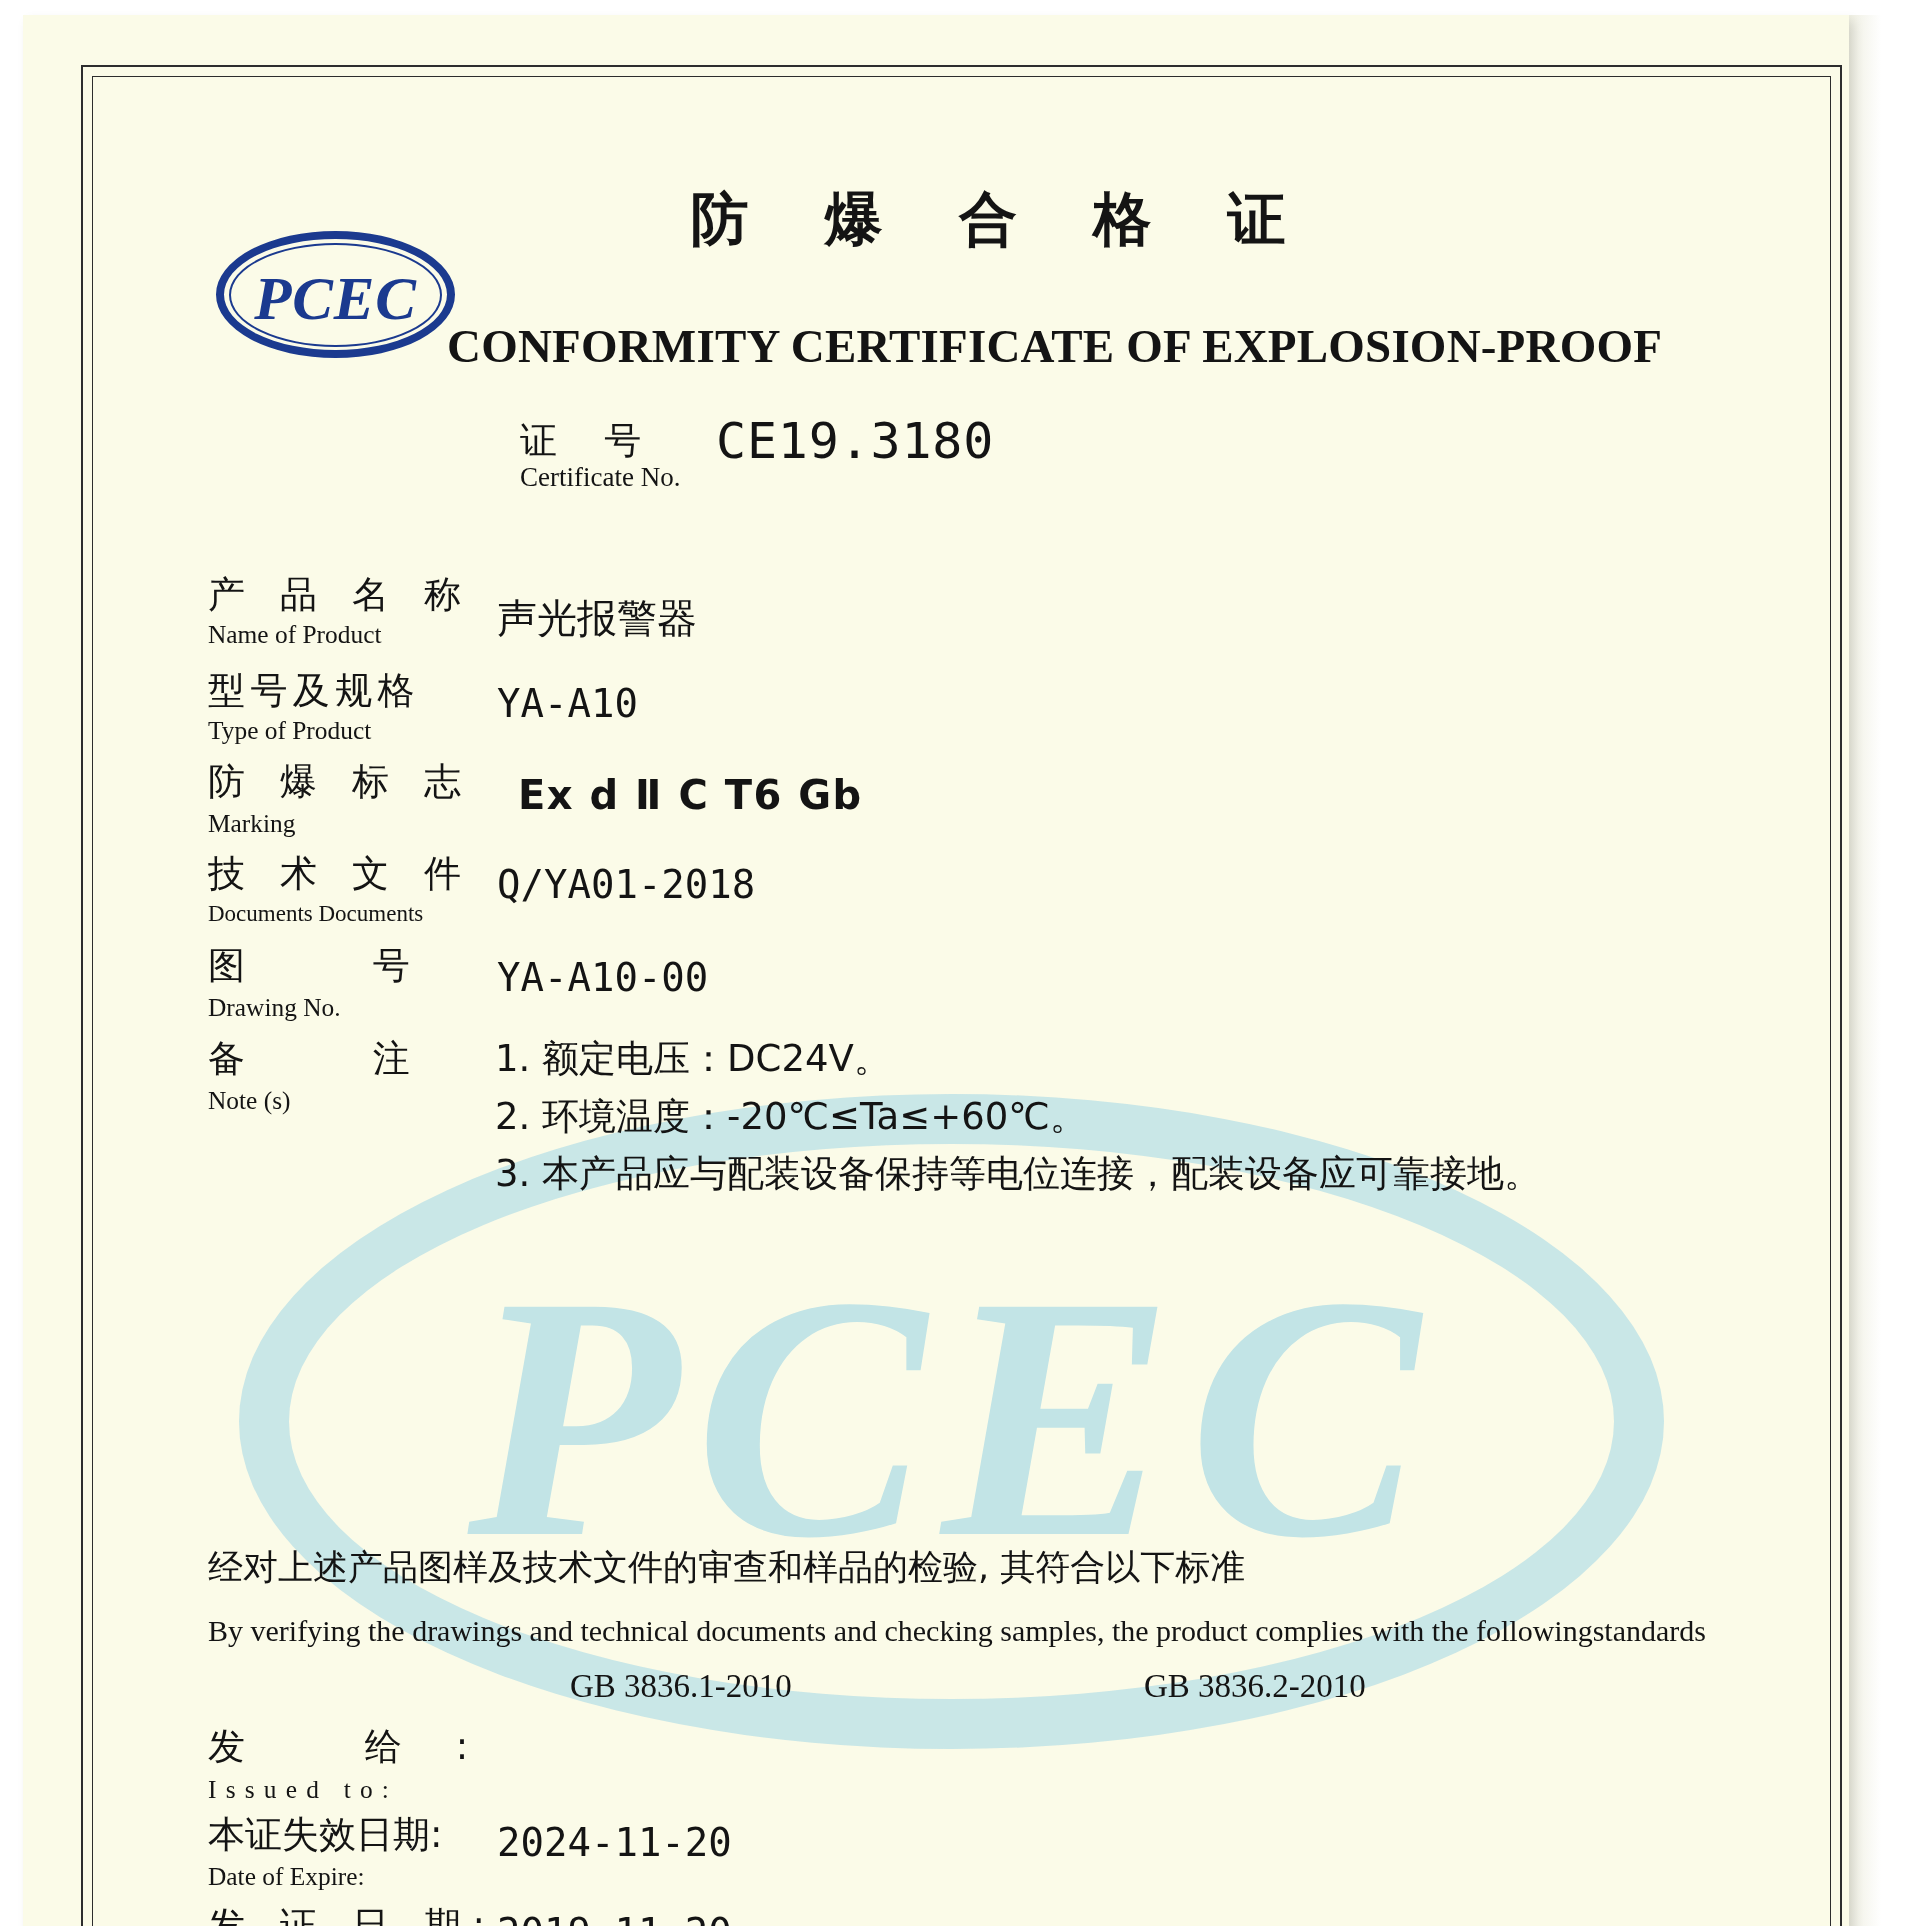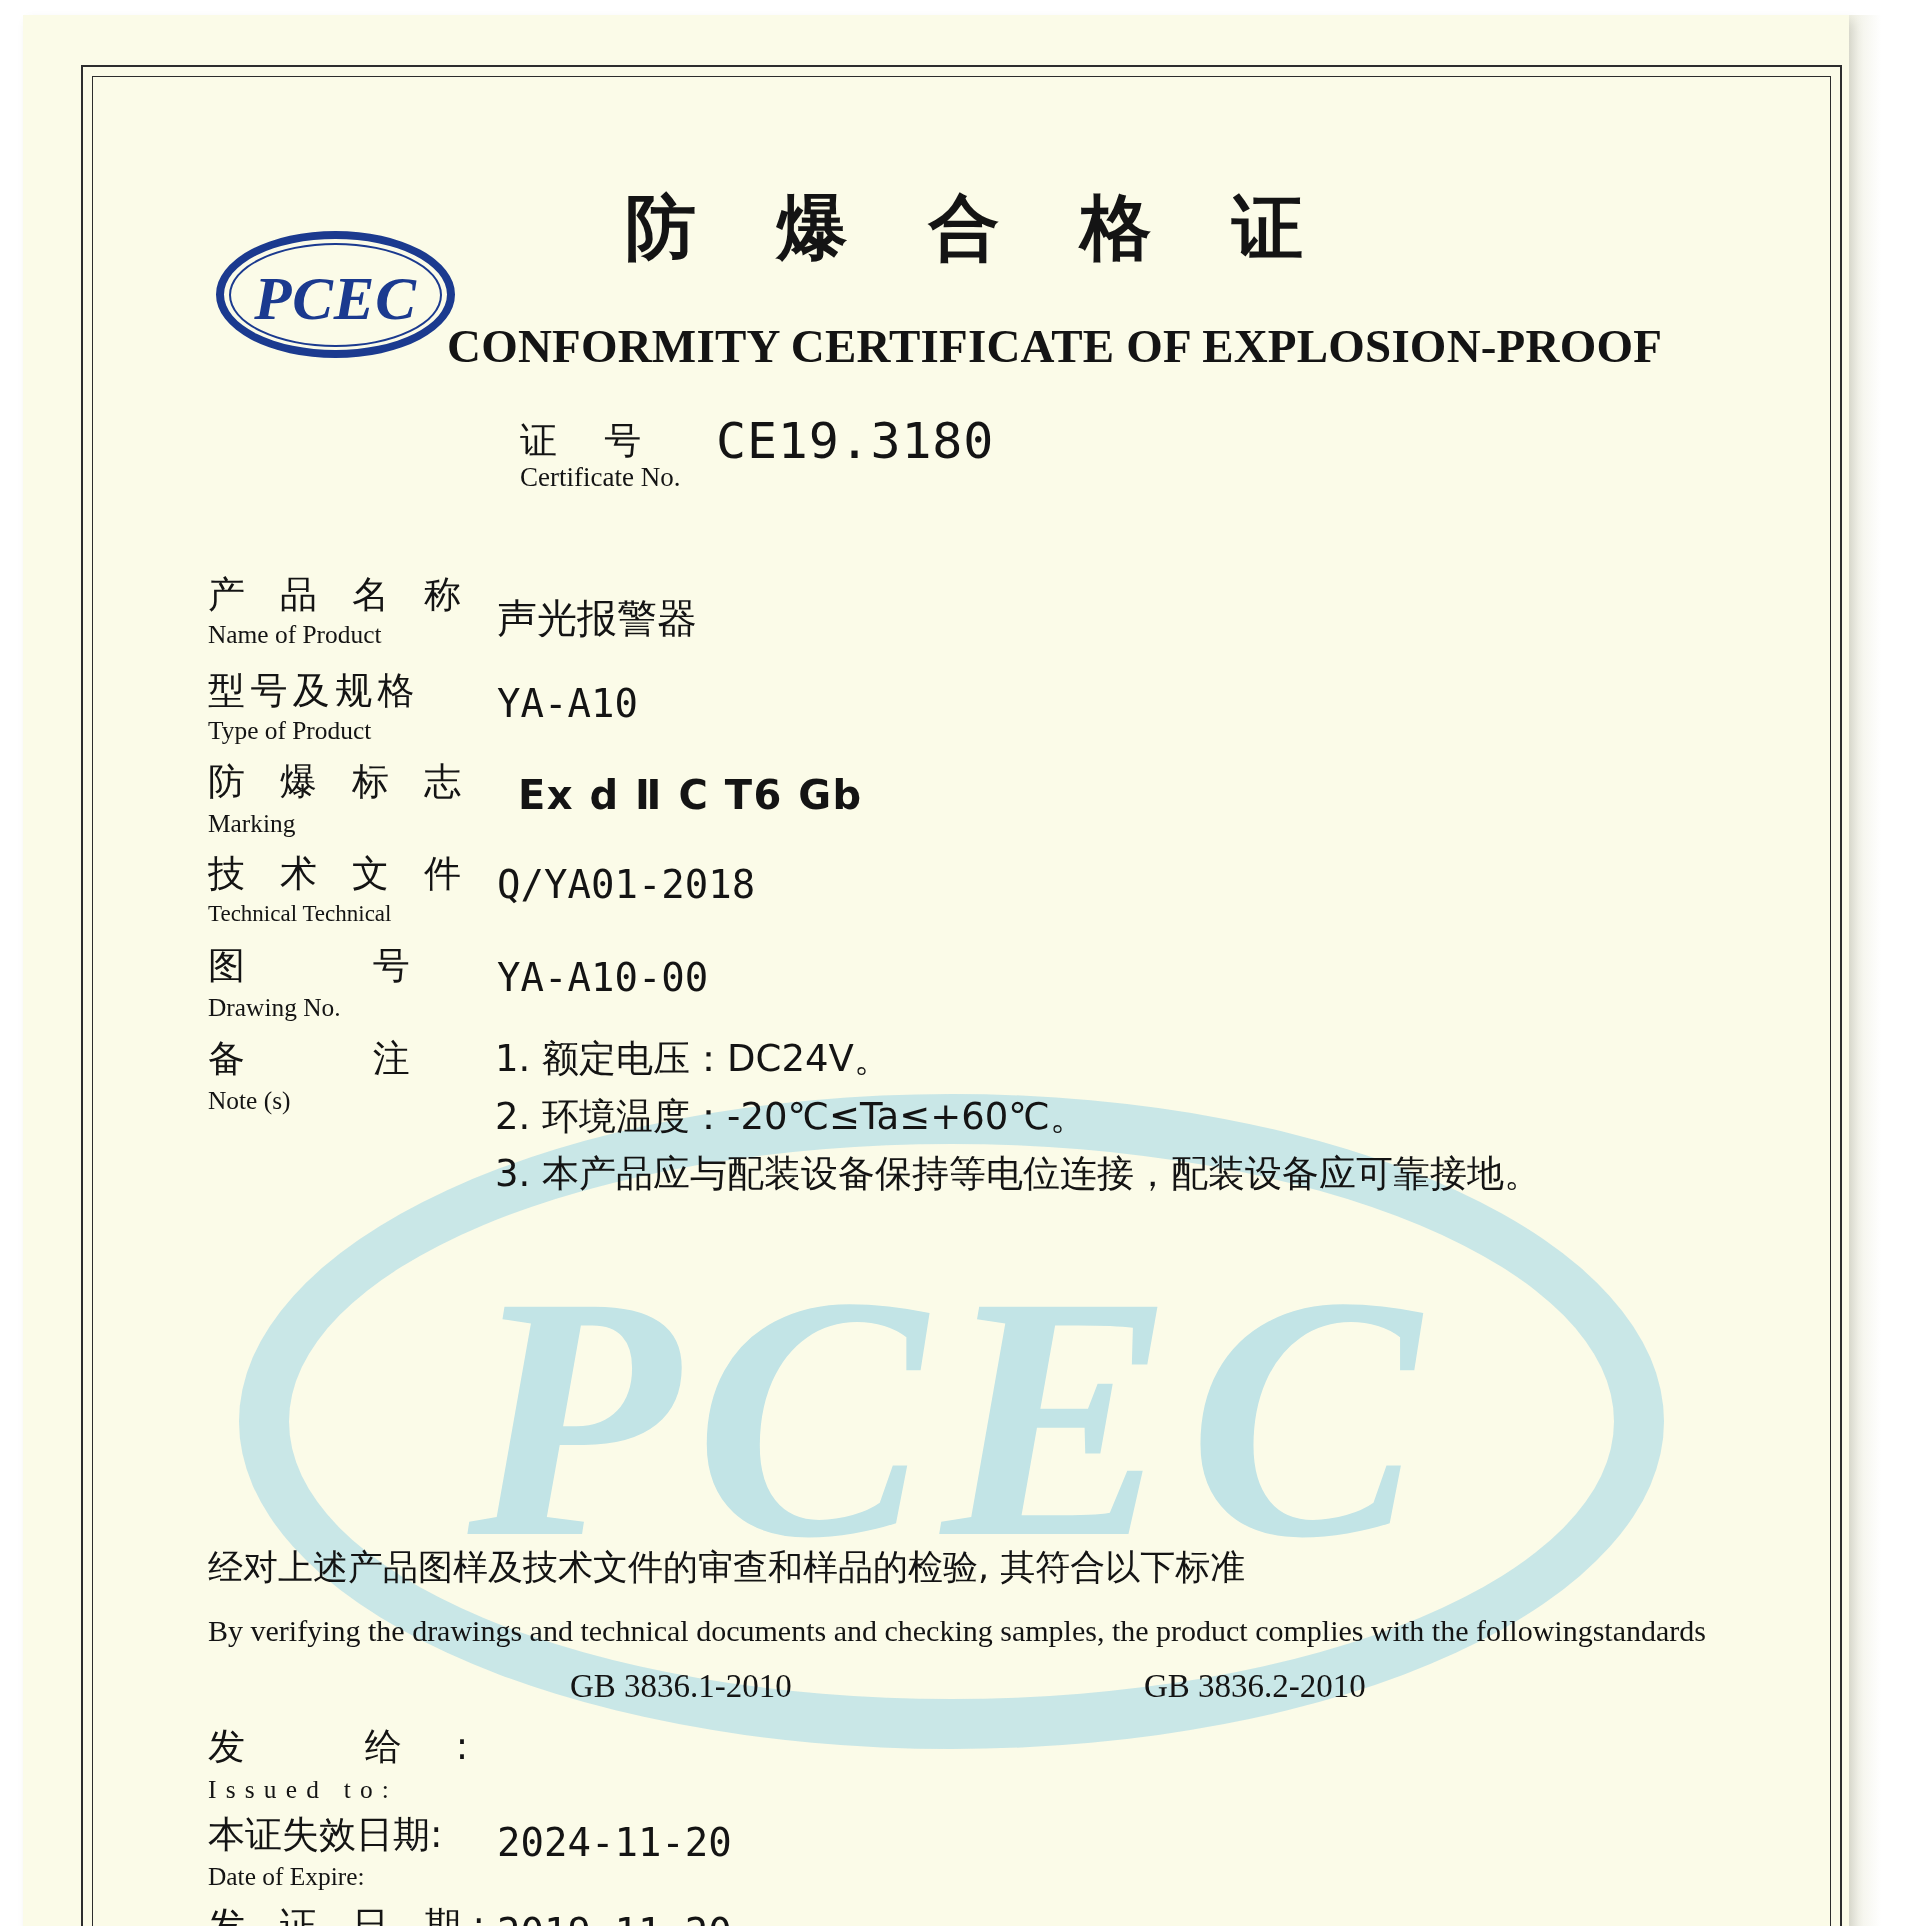--- a/index.html
+++ b/index.html
@@ -127,27 +127,27 @@
     font-family: "Liberation Serif", serif;
     font-weight: bold;
     font-style: italic;
     font-size: 61px;
     color: #1b3a8f;
     letter-spacing: 0.8px;
   }
 
   .title-cn {
     position: absolute;
-    left: 454px;
+    left: 478px;
     top: 166px;
     width: 1002px;
     text-align: center;
     font-family: "DejaVu Sans", sans-serif;
     font-weight: bold;
-    font-size: 71px;
+    font-size: 58px;
     letter-spacing: 28px;
     color: #141414;
     white-space: nowrap;
   }
   .title-en {
     position: absolute;
     left: 424px;
     top: 304px;
     width: 1117px;
     text-align: center;
@@ -300,21 +300,21 @@
 
     <div class="field-label-cn" style="left:185px; top:651px; letter-spacing:5.4px;">型号及规格</div>
     <div class="field-label-en" style="left:185px; top:701px;">Type of Product</div>
     <div class="field-value mono" style="left:474px; top:666px;">YA-A10</div>
 
     <div class="field-label-cn" style="left:185px; top:742px; letter-spacing:11.6px;">防 爆 标 志</div>
     <div class="field-label-en" style="left:185px; top:794px;">Marking</div>
     <div class="field-value marking" style="left:474px; top:757px;">Ex d Ⅱ C T6 Gb</div>
 
     <div class="field-label-cn" style="left:185px; top:834px; letter-spacing:11.6px;">技 术 文 件</div>
-    <div class="field-label-en" style="left:185px; top:886px; font-size:23px;">Technical Technical</div>
+    <div class="field-label-en" style="left:185px; top:886px; font-size:23px;">Documents Documents</div>
     <div class="field-value mono" style="left:474px; top:847px;">Q/YA01-2018</div>
 
     <div class="field-label-cn" style="left:185px; top:926px; letter-spacing:58px;">图 号</div>
     <div class="field-label-en" style="left:185px; top:978px;">Drawing No.</div>
     <div class="field-value mono" style="left:474px; top:940px;">YA-A10-00</div>
 
     <div class="field-label-cn" style="left:185px; top:1019px; letter-spacing:58px;">备 注</div>
     <div class="field-label-en" style="left:185px; top:1071px;text-align:center;">Note (s)</div>
 
     <div class="note-line" style="left:472px; top:1019px;">1.  额定电压：DC24V。</div>

